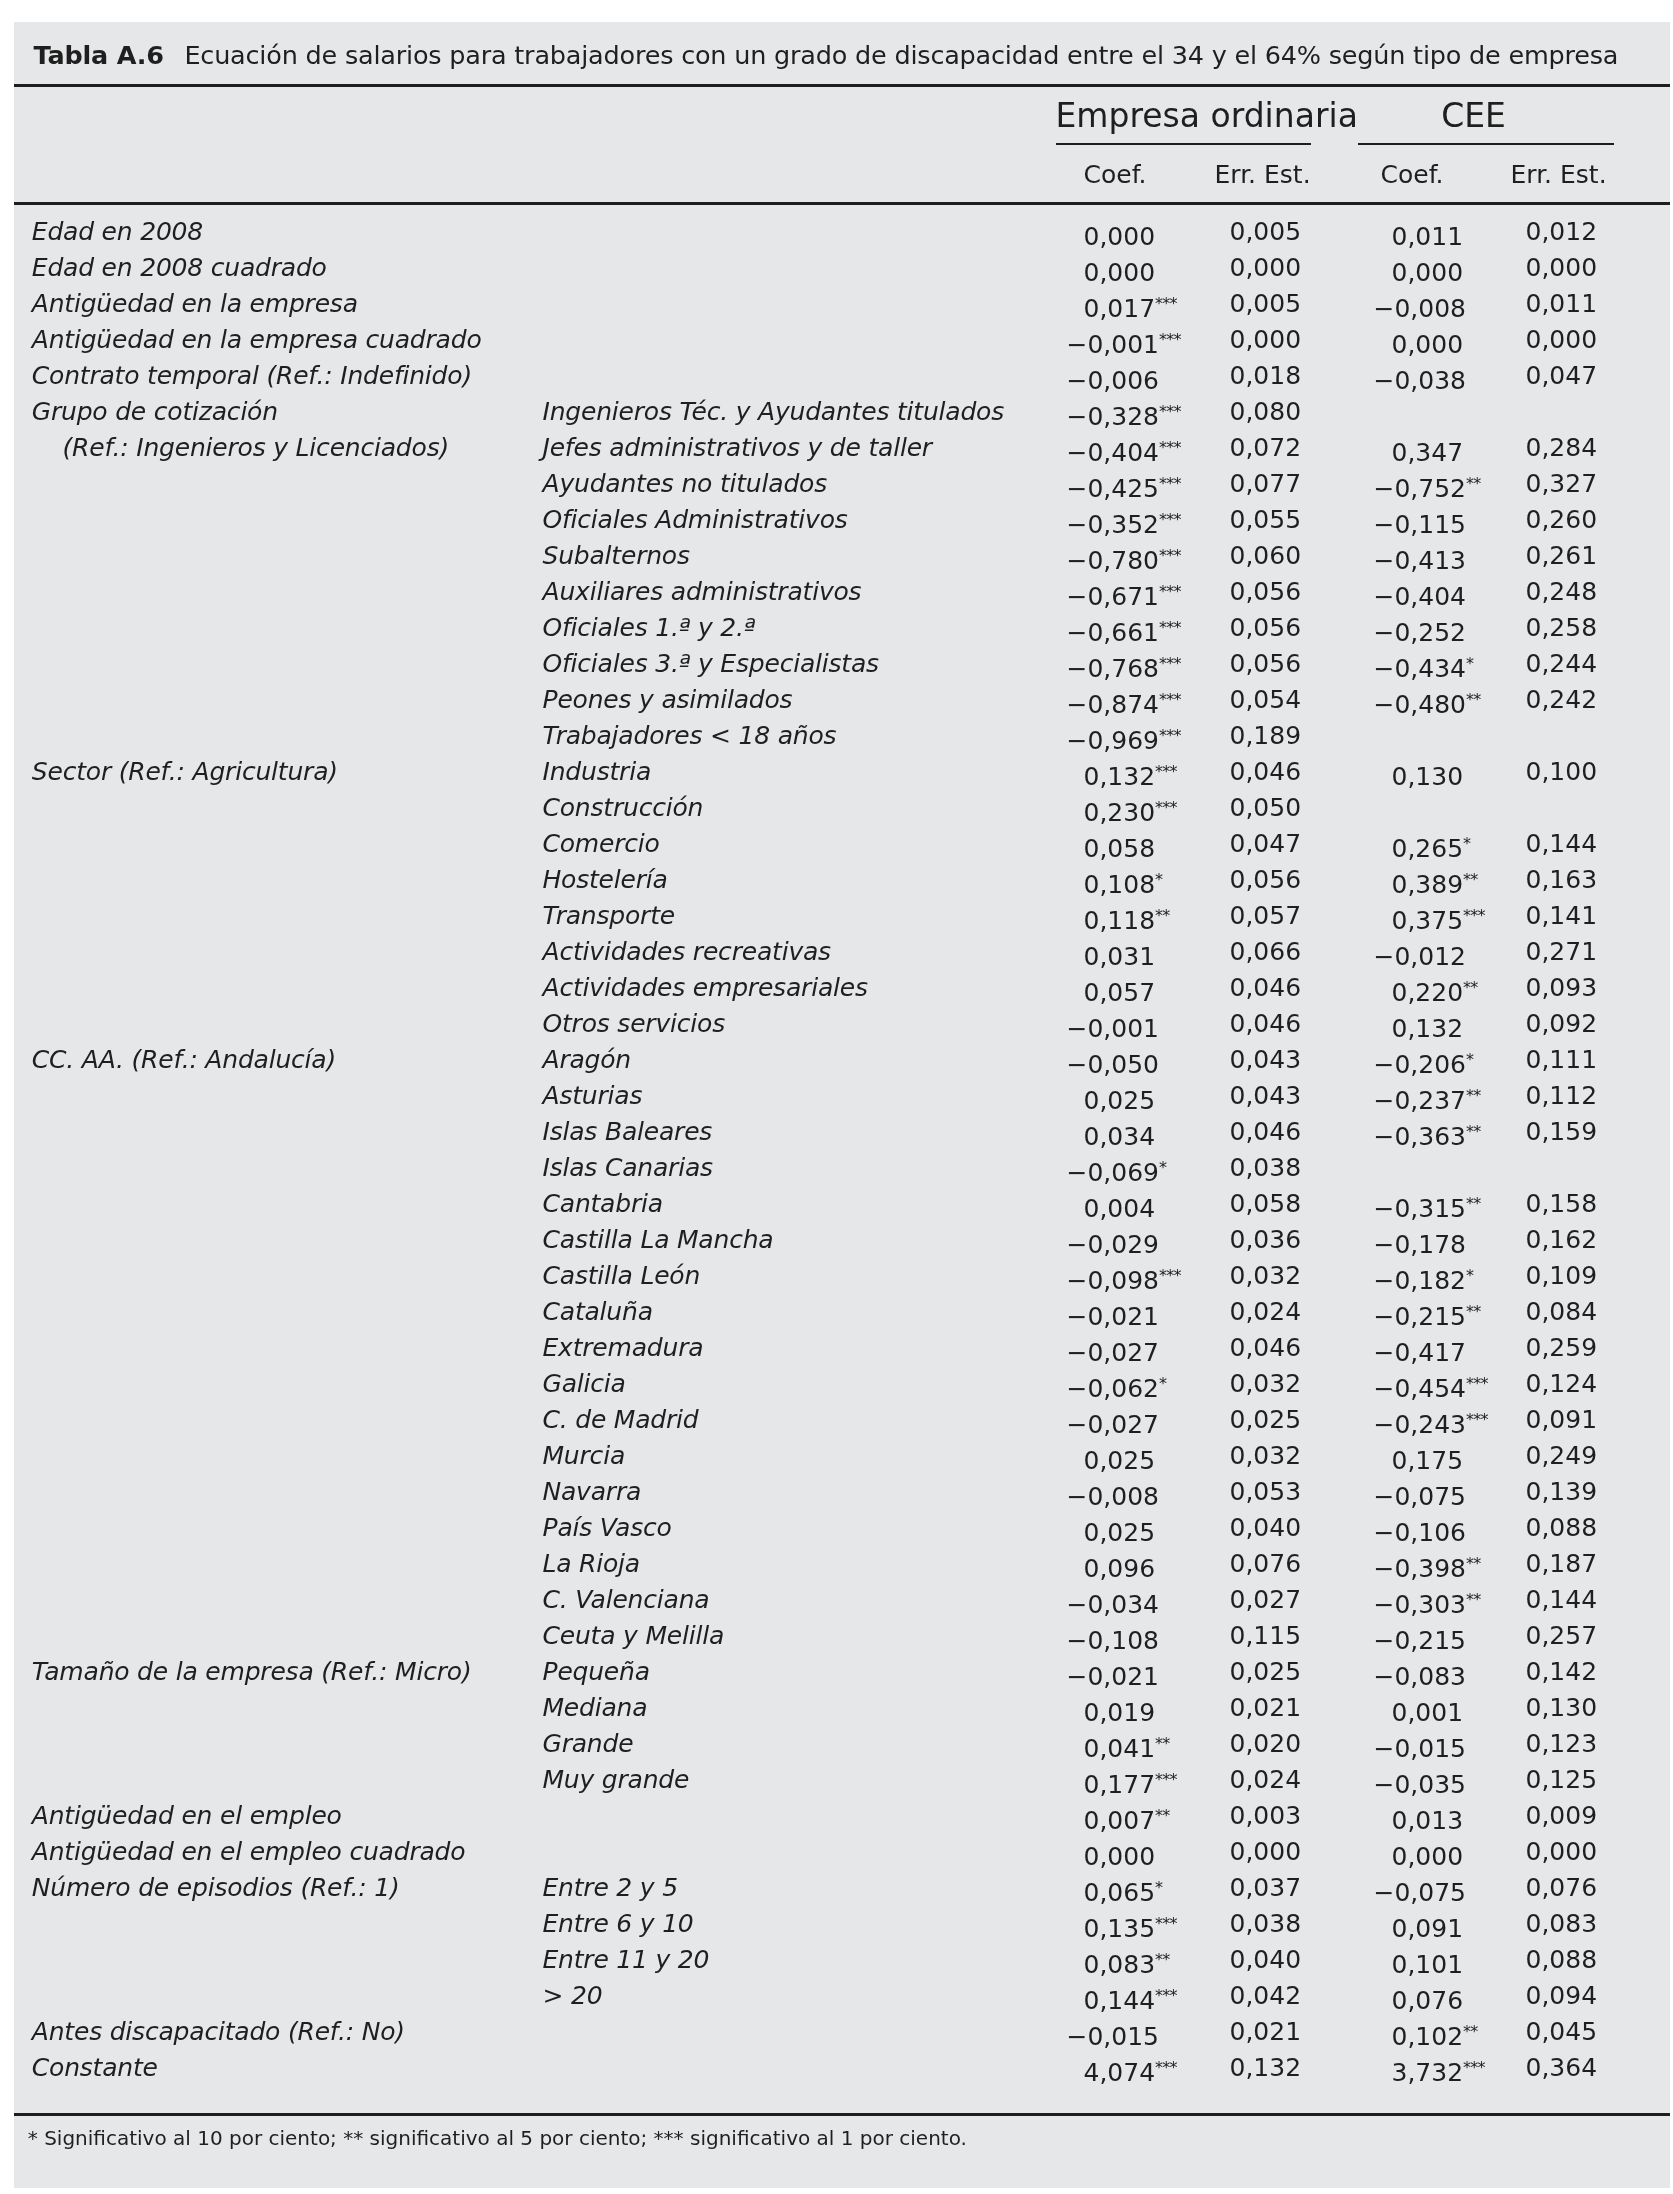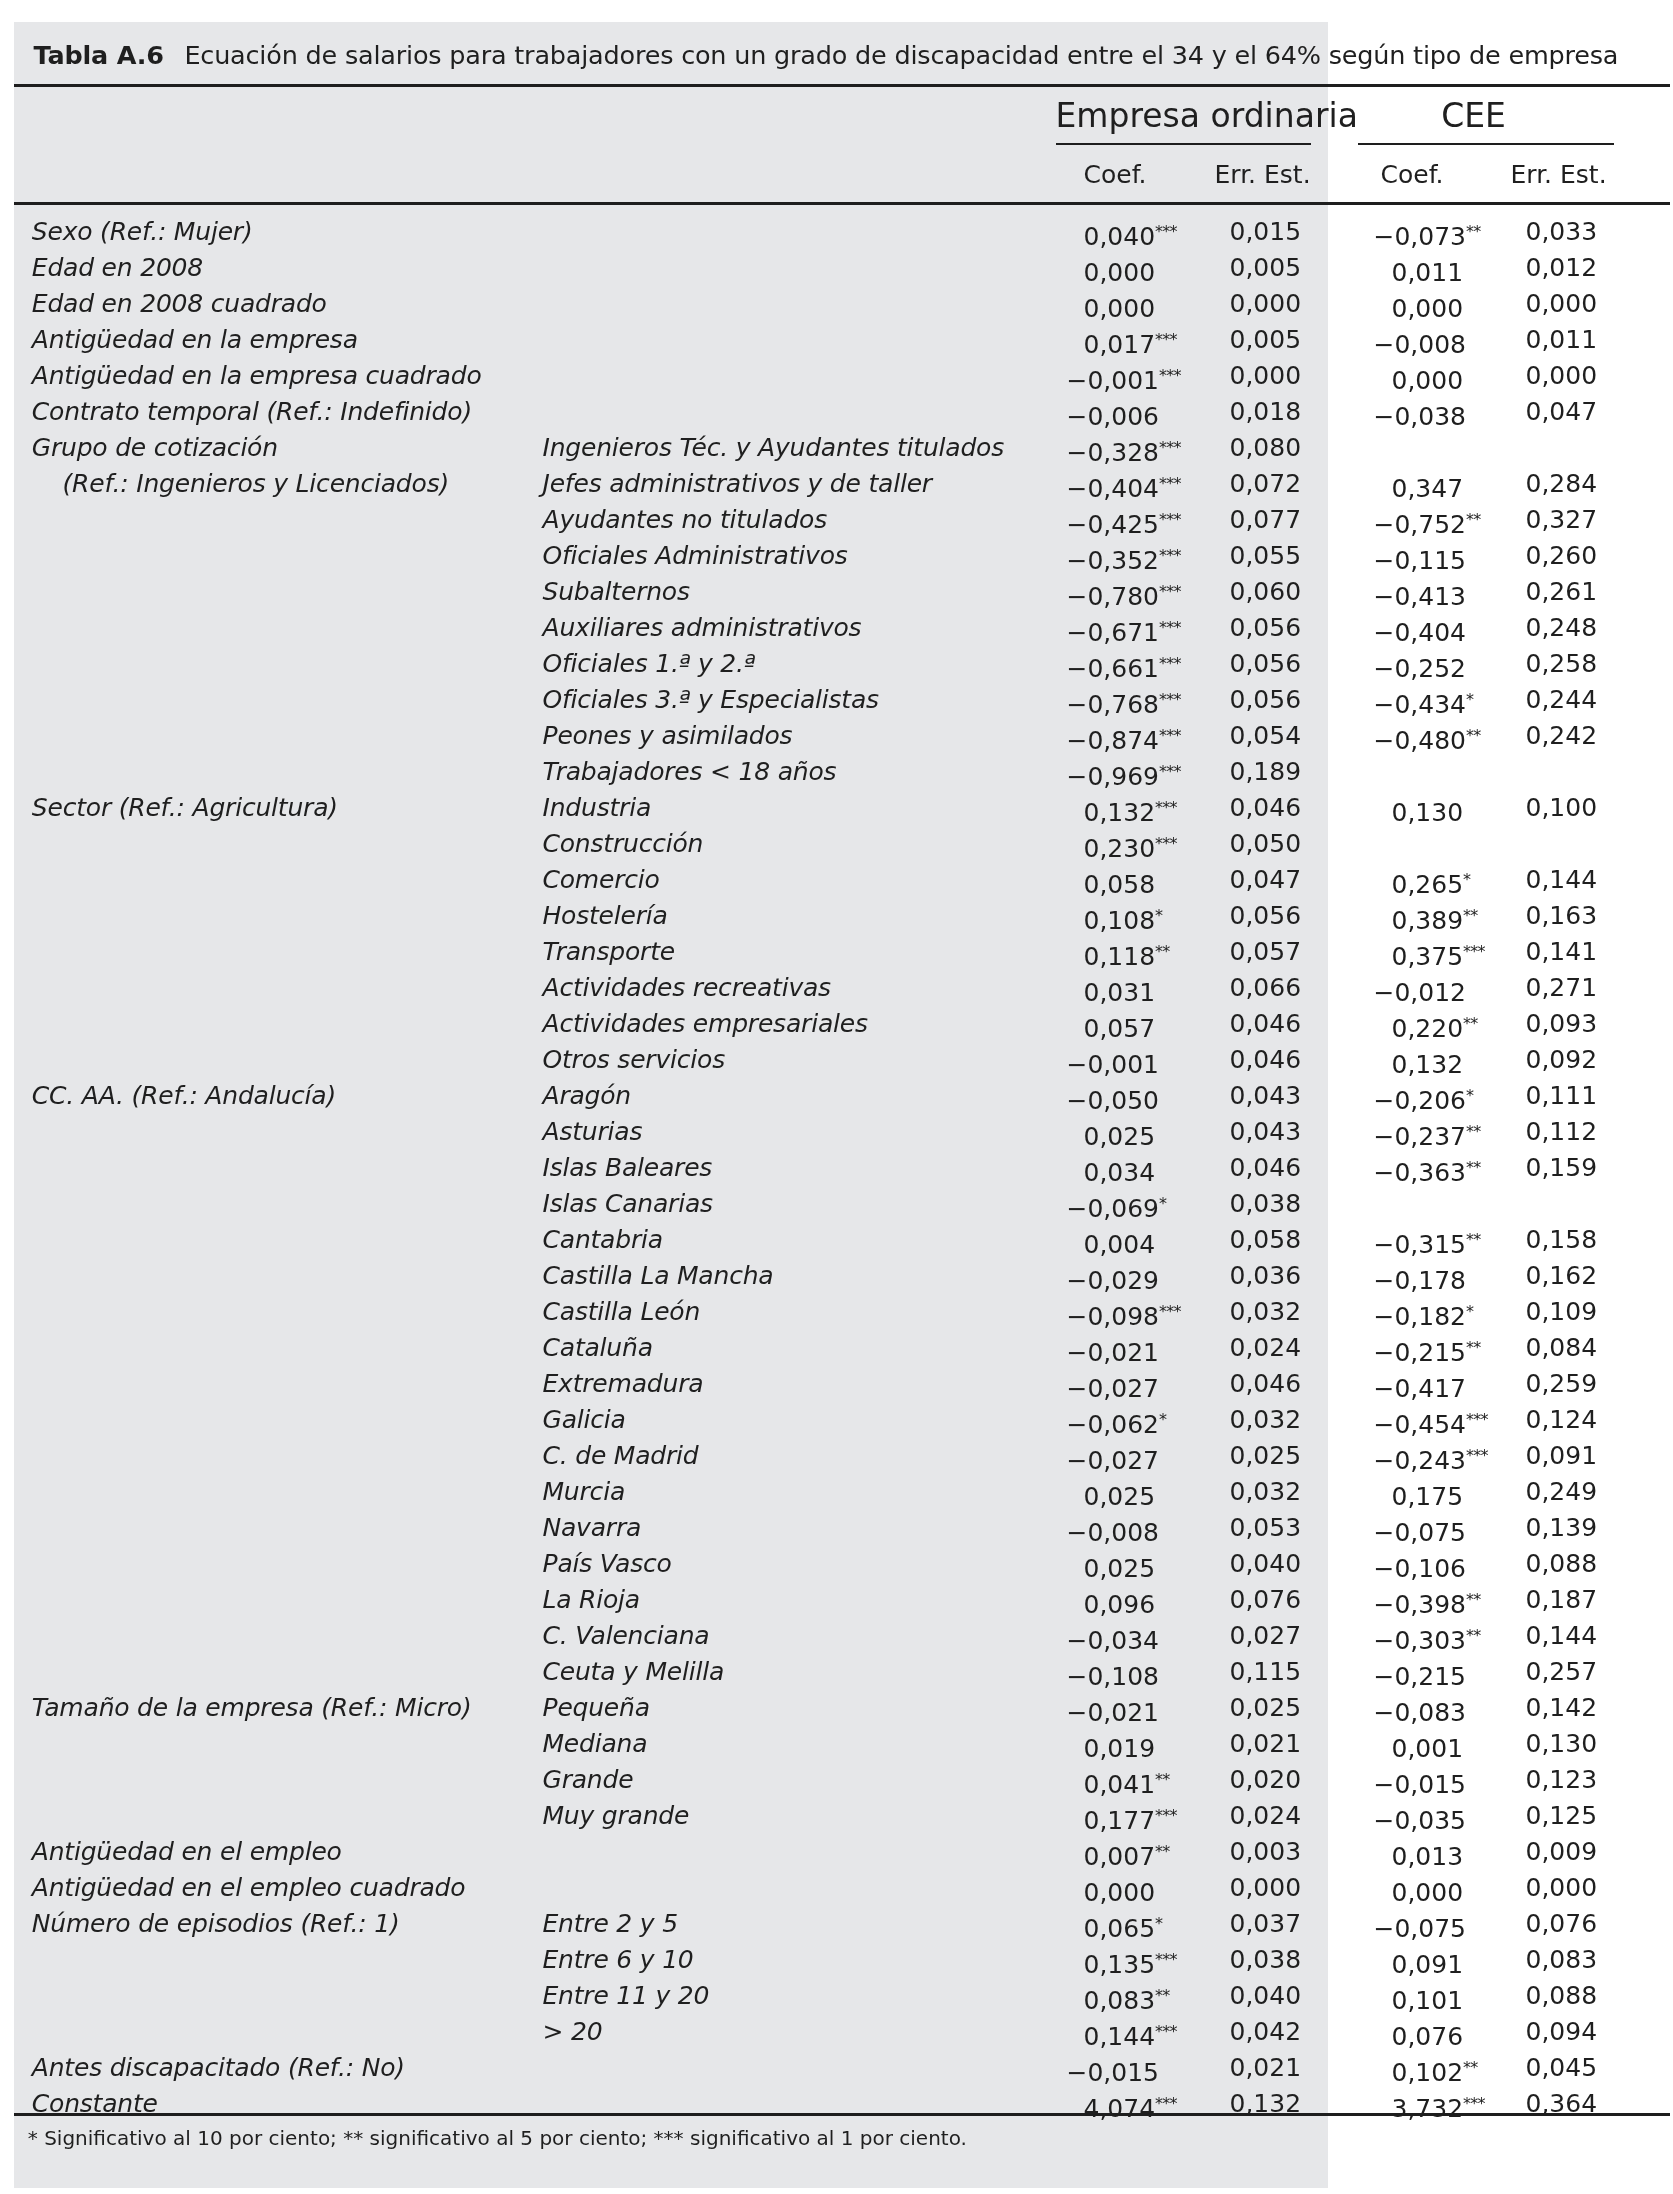--- a/index.html
+++ b/index.html
@@ -12,21 +12,21 @@
     height: 2194px;
     position: relative;
     overflow: hidden;
     font-family: "DejaVu Sans", sans-serif;
     color: #1f1f1f;
   }
   .frame {
     position: absolute;
     left: 13.5px;
     top: 21.5px;
-    width: 1314px;
+    width: 1656px;
     height: 2166px;
     background: #e6e7e9;
   }
   .title {
     position: absolute;
     left: 20px;
     top: 16px;
     font-size: 25.5px;
     line-height: 35px;
     white-space: nowrap;
@@ -135,28 +135,20 @@
 
   <div class="col-head" style="left:1070px;">Coef.</div>
   <div class="col-head" style="left:1201px;">Err. Est.</div>
   <div class="col-head" style="left:1367px;">Coef.</div>
   <div class="col-head" style="left:1497px;">Err. Est.</div>
 
   <div class="rule r2"></div>
 
   <div class="rows" id="rows">
       <div class="row">
-        <span class="lbl">Sexo (Ref.: Mujer)</span>
-        <span class="sub"></span>
-        <span class="num-cell c1"><span class="">0,040</span><span class="stars">***</span></span>
-        <span class="num-cell e1">0,015</span>
-        <span class="num-cell c2 neg"><span class="">−0,073</span><span class="stars">**</span></span>
-        <span class="num-cell e2">0,033</span>
-      </div>
-      <div class="row">
         <span class="lbl">Edad en 2008</span>
         <span class="sub"></span>
         <span class="num-cell c1"><span class="">0,000</span><span class="stars"></span></span>
         <span class="num-cell e1">0,005</span>
         <span class="num-cell c2"><span class="">0,011</span><span class="stars"></span></span>
         <span class="num-cell e2">0,012</span>
       </div>
       <div class="row">
         <span class="lbl">Edad en 2008 cuadrado</span>
         <span class="sub"></span>

